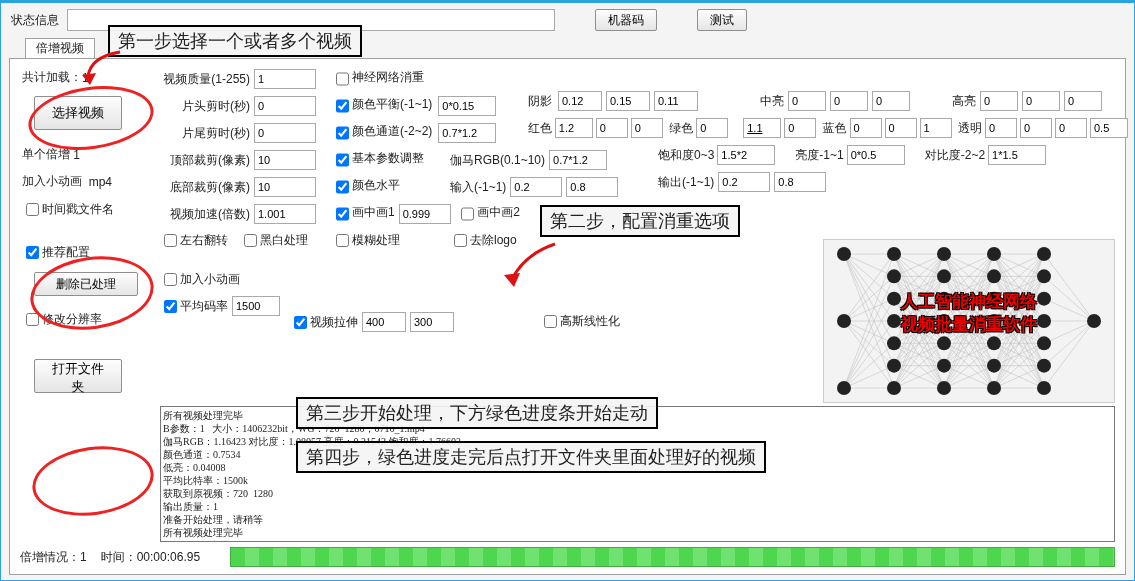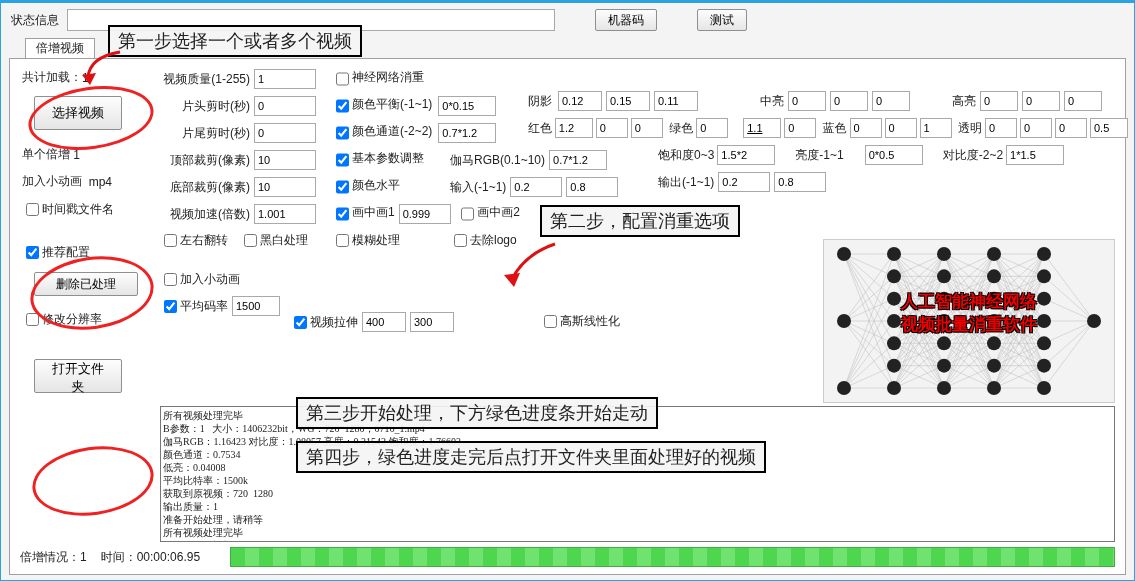--- a/index.html
+++ b/index.html
@@ -203,21 +203,21 @@
     <span style="width:34px;text-align:right;padding-right:3px">透明</span>
     <input class="txt" style="width: 24px;" value="0">
           <input class="txt" style="width: 24px; margin-left: 3px;" value="0">
           <input class="txt" style="width: 24px; margin-left: 3px;" value="0">
           <input class="txt" style="width: 30px; margin-left: 3px;" value="0.5">
    </div>
    <div class="itm" style="margin-left:130px">
     <span>饱和度0~3</span>
           <input class="txt" style="width: 50px; margin-left: 3px;" value="1.5*2">
     <span style="margin-left:20px">亮度-1~1</span>
-          <input class="txt" style="width: 50px; margin-left: 21px;" value="0*0.5">
+          <input class="txt" style="width: 50px; margin-left: 3px;" value="0*0.5">
     <span style="margin-left:20px">对比度-2~2</span>
           <input class="txt" style="width: 50px; margin-left: 3px;" value="1*1.5">
    </div>
    <div class="itm" style="margin-left:130px">
     <span>输出(-1~1)</span>
     <input class="txt" style="width: 44px; margin-left: 4px;" value="0.2">
     <input class="txt" style="width: 44px; margin-left: 4px;" value="0.8">
    </div>
   </div>
 

